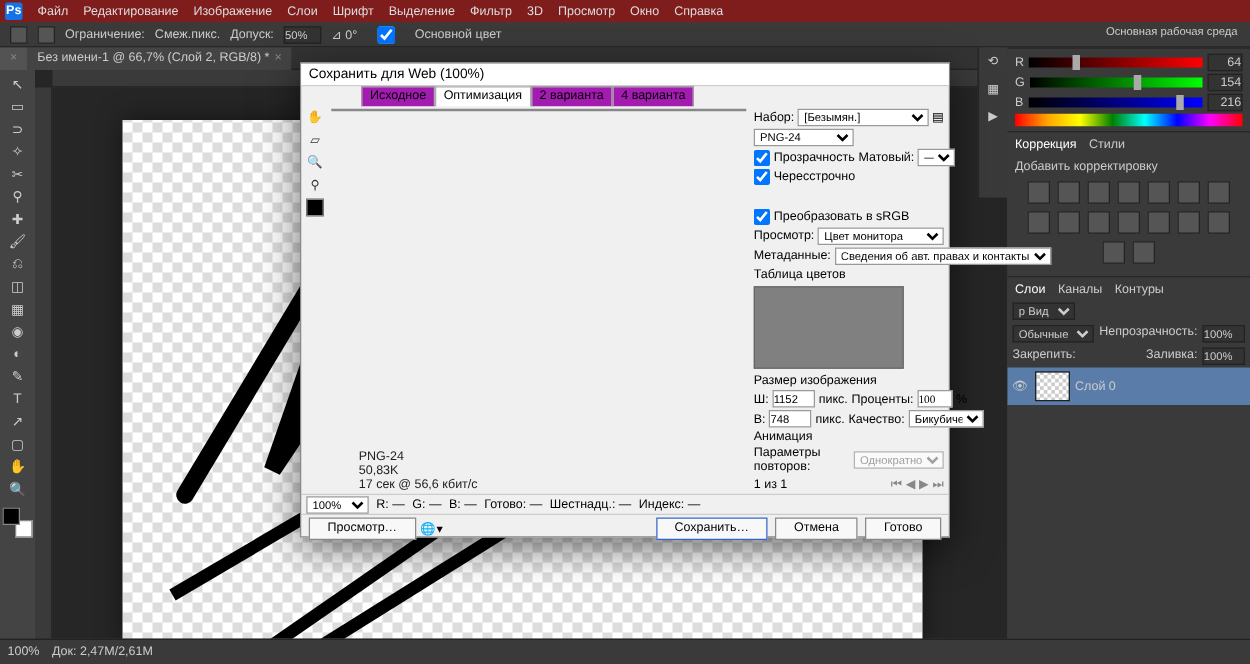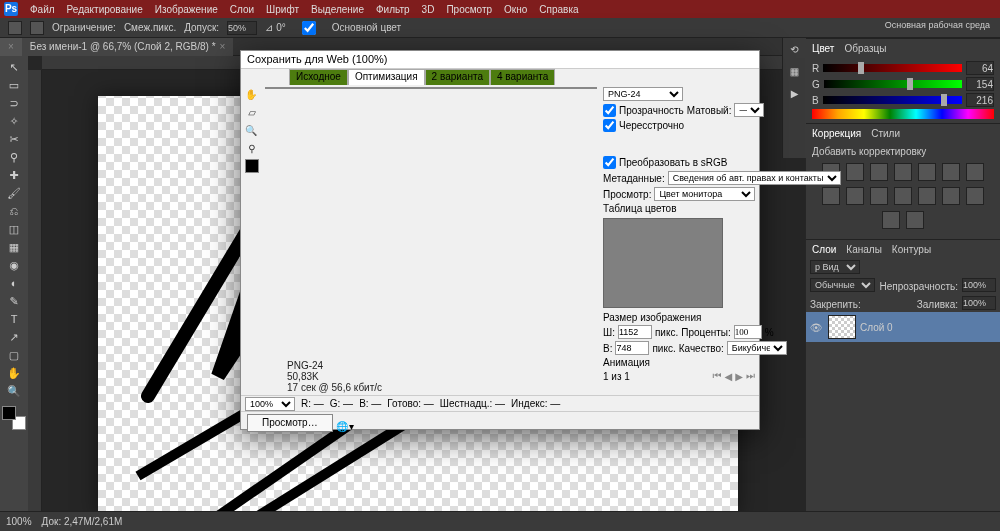--- a/index.html
+++ b/index.html
@@ -33,33 +33,33 @@
 .slider-row { display:flex; align-items:center; gap:4px; }
 .slider-row .track { flex:1; height:8px; background:linear-gradient(to right,#000,#f00); position:relative; }
 .slider-row .track.g { background:linear-gradient(to right,#000,#0f0); }
 .slider-row .track.b { background:linear-gradient(to right,#000,#00f); }
 .slider-row .knob { position:absolute; top:-2px; width:6px; height:12px; background:#aaa; }
 .slider-row input { width:28px; height:14px; background:#333; border:1px solid #222; color:#ccc; text-align:right; }
 .color-strip { height:10px; background:linear-gradient(to right,red,orange,yellow,green,cyan,blue,magenta,red); margin-top:2px; }
 .adjust-body { display:flex; flex-wrap:wrap; gap:6px; justify-content:center; padding:6px; }
 .adjust-body div { width:18px; height:18px; background:#555; border:1px solid #222; }
 .layers-body { background:#3a3a3a; }
-.layer-ctrl { display:flex; gap:4px; padding:2px 4px; align-items:flex-end; }
+.layer-ctrl { display:flex; gap:4px; padding:2px 4px; align-items:flex-start; }
 .layer-ctrl select,.layer-ctrl input { background:#333; border:1px solid #222; color:#ccc; height:14px; font-size:9px; }
 .layer-row { display:flex; align-items:center; height:30px; background:#5a7ca8; padding:2px; gap:4px; }
 .layer-row .eye { width:16px; text-align:center; }
 .layer-row .thumb { width:28px; height:24px; background:repeating-conic-gradient(#fff 0% 25%, #ccc 0% 50%) 0/6px 6px; border:1px solid #222; }
 .statusbar { position:absolute; bottom:0; left:0; right:0; height:20px; background:#3a3a3a; display:flex; align-items:center; padding:0 6px; gap:10px; font-size:9px; border-top:1px solid #222; }
 .wksp { position:absolute; top:18px; right:4px; font-size:9px; background:#3a3a3a; padding:2px 6px; }
 
 
 .dialog { position:absolute; top:50px; left:240px; width:520px; height:380px; background:#f0f0f0; border:1px solid #888; box-shadow:0 8px 30px rgba(0,0,0,.6); color:#000; }
 .dialog .title { height:18px; background:#fff; padding:2px 6px; font-size:11px; border-bottom:1px solid #ccc; }
 .dialog .tabs { display:flex; height:16px; font-size:9px; margin-left:24px; }
-.dialog .tabs div { padding:1px 6px; border:1px solid #aaa; border-bottom:none; background:#4d7c0f; }
+.dialog .tabs div { padding:1px 6px; border:1px solid #aaa; border-bottom:none; background:#a21caf; }
 .dialog .tabs div.active { background:#fff; }
 .dialog .main { display:flex; height:310px; }
 .dialog .toolcol { width:22px; display:flex; flex-direction:column; align-items:center; gap:2px; padding-top:2px; }
 .dialog .toolcol div { width:16px; height:16px; border:1px solid transparent; text-align:center; line-height:14px; font-size:10px; color:#333; }
 .dialog .toolcol .sw { width:14px; height:14px; background:#000; border:1px solid #888; }
 .dialog .preview { flex:1; border:1px solid #888; background:repeating-conic-gradient(#fff 0% 25%, #ddd 0% 50%) 0/12px 12px; position:relative; margin:2px; overflow:hidden; }
 .dialog .sidebar { width:160px; padding:2px 4px; font-size:9px; display:flex; flex-direction:column; gap:2px; }
 .dialog .frow { display:flex; align-items:center; gap:3px; }
 .dialog select,.dialog input[type=text] { border:1px solid #999; font-size:9px; height:14px; background:#fff; }
 .dialog .ct { width:120px; height:90px; background:#808080; border:1px solid #666; margin:2px 0; }
@@ -148,24 +148,20 @@
 </div>
 
 <div class="narrow-strip">
   <div>⟲</div>
   <div>▦</div>
   <div>▶</div>
 </div>
 
 <div class="panels">
   <div class="panel">
-    <div class="ptab">
-        <span class="active">Цвет</span>
-        <span>Образцы</span>
-      </div>
     <div class="body">
       <div class="color-sliders">
         <div class="slider-row">
             <span>R</span>
             <div class="track">
               <div class="knob" style="left:25%"></div>
             </div>
             <input value="64" style="">
           </div>
         <div class="slider-row">
@@ -274,81 +270,95 @@
         </svg>
       </div>
       <div class="info">
         <div>PNG-24</div>
         <div>50,83K</div>
         <div>17 сек @ 56,6 кбит/с</div>
       </div>
     </div>
     <div class="sidebar">
       <div class="frow">
+          <span>Набор:</span>
+          <select style="flex:1"><option>[Безымян.]</option></select>
+          <span>▤</span>
+        </div>
+      <div class="frow">
           <select style="width:80px"><option>PNG-24</option></select>
         </div>
       <div class="frow">
           <input type="checkbox" checked="" style="">
           <span>Прозрачность</span>
           <span style="margin-left:auto">Матовый:</span>
           <select style="width:30px"><option>—</option></select>
         </div>
       <div class="frow">
           <input type="checkbox" checked="" style="">
           <span>Чересстрочно</span>
         </div>
       <div style="height:20px"></div>
       <div class="frow">
           <input type="checkbox" checked="" style="">
           <span>Преобразовать в sRGB</span>
         </div>
       <div class="frow">
+          <span>Просмотр:</span>
+          <select style="flex:1"><option>Цвет монитора</option></select>
+        </div>
+      <div class="frow">
           <span>Метаданные:</span>
           <select style="flex:1"><option>Сведения об авт. правах и контакты</option></select>
-        </div>
-      <div class="frow">
-          <span>Просмотр:</span>
-          <select style="flex:1"><option>Цвет монитора</option></select>
         </div>
       <div>Таблица цветов</div>
       <div class="ct"></div>
       <div>Размер изображения</div>
       <div class="frow">
           <span>Ш:</span>
           <input type="text" style="width: 34px;" value="1152">
           <span>пикс.</span>
           <span style="margin-left:auto">Проценты:</span>
           <input type="text" style="width: 28px; font-family: Liberation Serif, serif;" value="100">
           <span>%</span>
         </div>
       <div class="frow">
           <span>В:</span>
           <input type="text" style="width: 34px;" value="748">
           <span>пикс.</span>
           <span style="margin-left:auto">Качество:</span>
           <select style="width:60px"><option>Бикубическая</option></select>
         </div>
       <div>Анимация</div>
+      <div class="frow">
+          <span>Параметры повторов:</span>
+          <select style="flex:1" disabled=""><option>Однократно</option></select>
+        </div>
       <div class="frow">
           <span>1 из 1</span>
           <span style="margin-left:auto;color:#888">⏮</span>
           <span style="color:#888">◀</span>
           <span style="color:#888">▶</span>
           <span style="color:#888">⏭</span>
         </div>
     </div>
   </div>
   <div class="zoomrow">
     <select style="width:50px"><option>100%</option></select>
     <span>R: —</span>
     <span>G: —</span>
     <span>B: —</span>
     <span>Готово: —</span>
     <span>Шестнадц.: —</span>
     <span>Индекс: —</span>
   </div>
   <div class="btnrow">
-    <div style="display:flex;gap:4px;align-items:flex-end">
+    <div style="display:flex;gap:4px;align-items:center">
       <button>Просмотр…</button>
       <span>🌐▾</span>
     </div>
+    <div style="display:flex;gap:6px">
+      <button style="border:1px solid #36c">Сохранить…</button>
+      <button>Отмена</button>
+      <button>Готово</button>
+    </div>
   </div>
 </div>
 
 </body></html>

